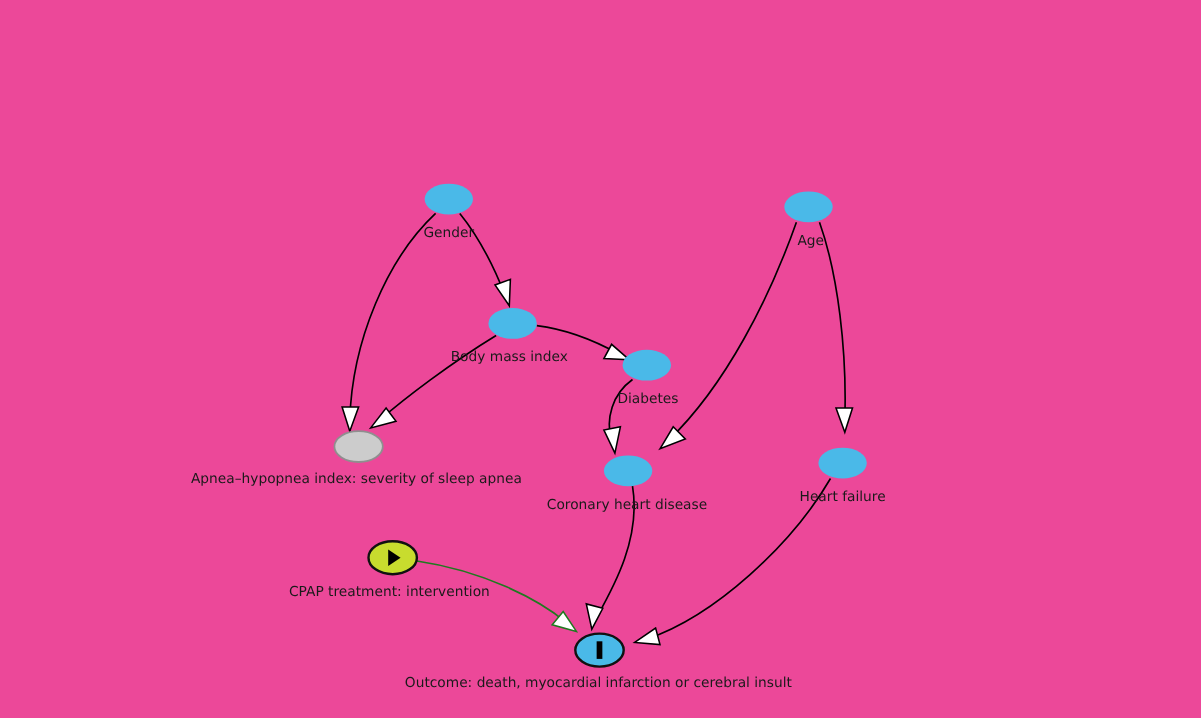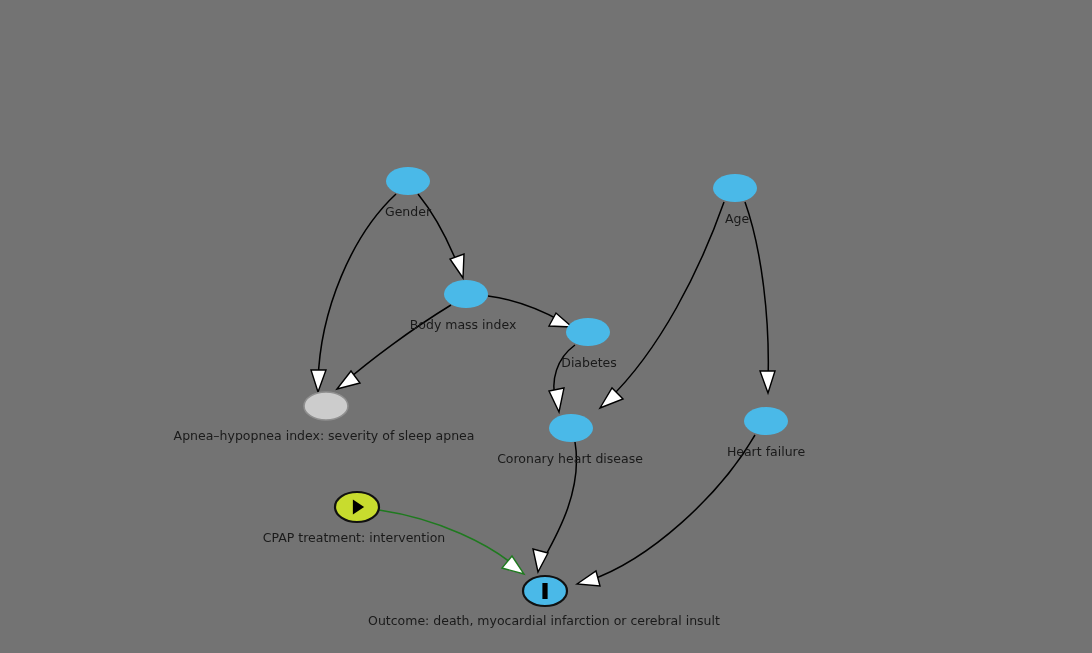--- a/index.html
+++ b/index.html
@@ -10,21 +10,21 @@
   body {
     width: 1092px;
     height: 653px;
     font-family: "DejaVu Sans", sans-serif;
     overflow: hidden;
   }
   #dag-canvas {
     position: relative;
     width: 1092px;
     height: 653px;
-    background: #737373;
+    background: #ec4899;
   }
   #dag-svg {
     position: absolute;
     left: 0;
     top: 0;
     width: 1092px;
     height: 653px;
   }
   .node-label {
     font-family: "DejaVu Sans", sans-serif;

